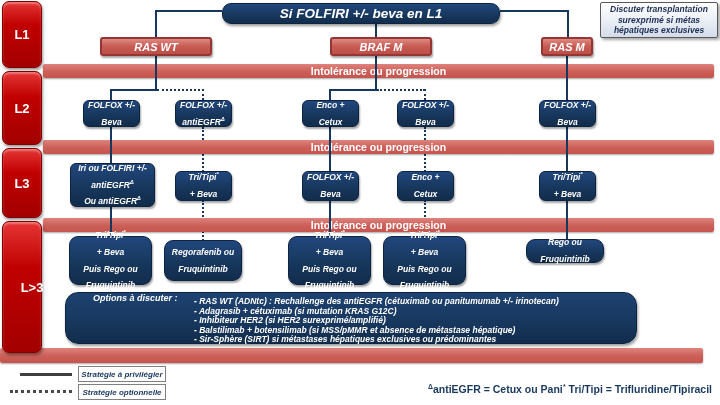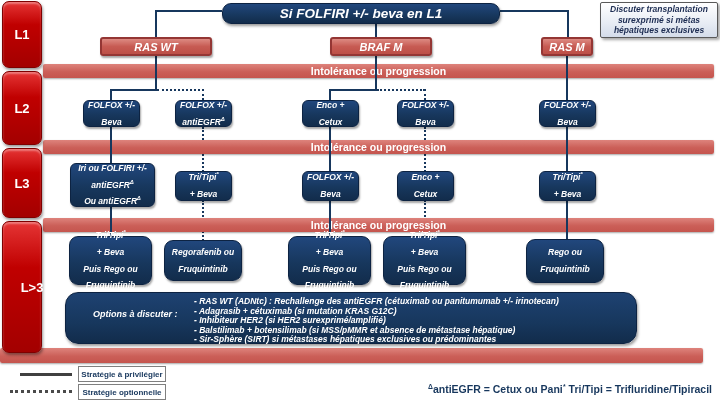--- a/index.html
+++ b/index.html
@@ -56,39 +56,39 @@
     display:flex; flex-direction:column; align-items:center; justify-content:center;
     box-shadow:2px 2px 3px rgba(0,0,0,.35); z-index:5; text-align:center;
   }
   .opts {
     position:absolute; left:65px; top:292px; width:572px; height:52px;
     border-radius:13px; background:linear-gradient(180deg,#1e4272,#17375d 60%,#122c4b);
     border:1px solid #0d2342; color:#fff; box-shadow:1px 2px 3px rgba(0,0,0,.4);
     z-index:4;
   }
   .opts .lbl {
-    position:absolute; left:27px; top:16px; font-weight:bold; font-style:italic;
+    position:absolute; left:27px; top:0; font-weight:bold; font-style:italic;
     font-size:9px;
   }
   .opts .items { position:absolute; left:128px; top:4px; }
   .opts .items div {
     font-weight:bold; font-style:italic; font-size:8.5px; line-height:9.6px;
     white-space:nowrap;
   }
   
   .v  { position:absolute; width:0; border-left:2px solid #17375d; z-index:3; }
   .h  { position:absolute; height:0; border-top:2px solid #17375d; z-index:3; }
   .vd { position:absolute; width:0; border-left:2px dotted #17375d; z-index:1; }
   .hd { position:absolute; height:0; border-top:2px dotted #17375d; z-index:1; }
   
   .leg-line-solid { position:absolute; left:20px; top:373px; width:52px; border-top:3px solid #404040; z-index:4; }
   .leg-line-dot   { position:absolute; left:10px; top:390px; width:62px; border-top:3px dotted #4a4a4a; z-index:4; }
   .leg-box {
     position:absolute; left:78px; width:88px; height:16px; background:#fff;
-    border:1px solid #7f7f7f; color:#17375d; font-weight:bold; 
+    border:1px solid #7f7f7f; color:#17375d; font-weight:bold; font-style:italic;
     font-size:8px; display:flex; align-items:center; justify-content:center; z-index:4;
   }
   .fnote {
     position:absolute; top:383px; color:#17375d; font-weight:bold; font-size:10.5px;
     white-space:nowrap; z-index:4;
   }
   sup { font-size:0.65em; vertical-align:super; line-height:0; }
 </style>
 </head>
 <body>
@@ -191,21 +191,21 @@
     <span><span>+ Beva</span></span>
     <span><span>Puis Rego ou</span></span>
     <span><span>Fruquintinib</span></span>
   </div>
   <div class="nbox" style="left:383px;top:236px;width:83px;height:49px;border-radius:9px;">
     <span><span>Tri/Tipi</span><sup>*</sup></span>
     <span><span>+ Beva</span></span>
     <span><span>Puis Rego ou</span></span>
     <span><span>Fruquintinib</span></span>
   </div>
-  <div class="nbox" style="left:526px;top:239px;width:78px;height:44px;border-radius:9px;">
+  <div class="nbox" style="left:526px;top:239px;width:78px;height:24px;border-radius:9px;">
     <span><span>Rego ou</span></span>
     <span><span>Fruquintinib</span></span>
   </div>
 
   <div class="opts">
     <div class="lbl">Options à discuter :</div>
     <div class="items">
       <div>- RAS WT (ADNtc) : Rechallenge des antiEGFR (cétuximab ou panitumumab +/- irinotecan)</div>
       <div>- Adagrasib + cétuximab (si mutation KRAS G12C)</div>
       <div>- Inhibiteur HER2 (si HER2 surexprimé/amplifié)</div>

